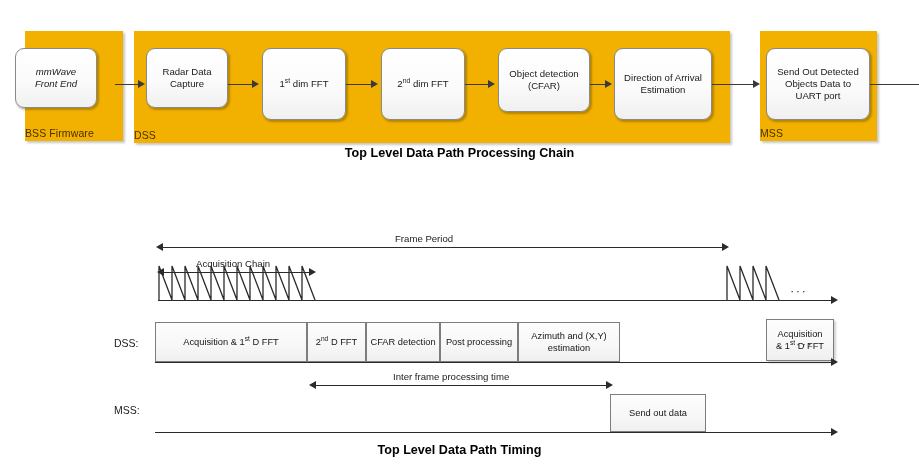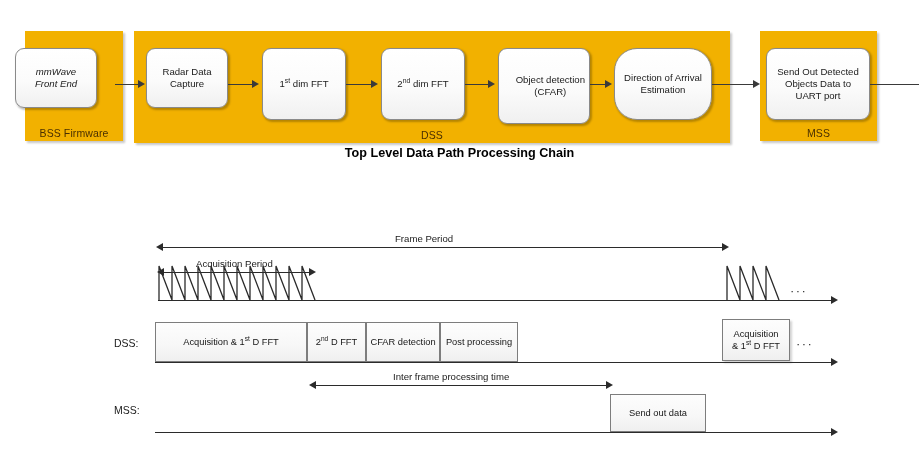--- a/index.html
+++ b/index.html
@@ -2,21 +2,21 @@
 <html><head>
 <meta charset="utf-8">
 <style>
   html,body{margin:0;padding:0;background:#ffffff;}
   body{width:919px;height:476px;position:relative;overflow:hidden;
        font-family:"Liberation Sans",sans-serif;color:#111;}
   .abs{position:absolute;}
 
   
   .band{position:absolute;background:#F2B100;box-shadow:2px 2px 2px rgba(0,0,0,.22);}
-  .band-label{position:absolute;bottom:2px;left:0;right:0;text-align:center;
+  .band-label{position:absolute;bottom:2px;left:0;right:0;
               font-size:10.5px;color:#4a3000;font-weight:400;letter-spacing:.1px;margin-top:44px;}
   .node{position:absolute;background:linear-gradient(180deg,#ffffff 0%,#fbfbfb 55%,#f0f0f0 100%);
         border:1px solid #8a8a8a;border-radius:9px;
         box-shadow:1.5px 1.5px 2px rgba(0,0,0,.25);
         display:flex;align-items:center;justify-content:center;text-align:center;
         font-size:9.6px;line-height:1.28;color:#1a1a1a;padding:2px 4px;box-sizing:border-box;}
   .node sup{font-size:6.8px;vertical-align:super;line-height:0;}
 
   .hline{position:absolute;height:0;border-top:1.1px solid #3a3a3a;}
   .arrowhead{position:absolute;width:0;height:0;
@@ -28,21 +28,21 @@
   
   .tline{position:absolute;height:0;border-top:1.3px solid #2b2b2b;}
   .tlabel{position:absolute;font-size:9.6px;color:#1a1a1a;white-space:nowrap;}
   .rowlabel{position:absolute;font-size:10.5px;color:#1a1a1a;}
   .dots{position:absolute;font-size:13px;color:#333;letter-spacing:1.4px;}
 
   .tbox{position:absolute;background:linear-gradient(180deg,#fdfdfd 0%,#f7f7f7 60%,#efefef 100%);
         border:1px solid #7d7d7d;box-sizing:border-box;
         display:flex;align-items:center;justify-content:center;text-align:center;
         font-size:9.3px;line-height:1.3;color:#151515;padding:1px 3px;}
-  .tbox.shadowed{box-shadow:2px 2px 2px rgba(0,0,0,.18);}
+  .tbox.shadowed{box-shadow:2px 2px 2px rgba(0,0,0,.18);margin-left:44px;}
   .tbox sup{font-size:6.6px;vertical-align:super;line-height:0;}
 
   .arrow-l{position:absolute;width:0;height:0;
            border-top:4.2px solid transparent;border-bottom:4.2px solid transparent;
            border-right:7px solid #2b2b2b;}
   .arrow-r{position:absolute;width:0;height:0;
            border-top:4.2px solid transparent;border-bottom:4.2px solid transparent;
            border-left:7px solid #2b2b2b;}
 </style>
 </head>
@@ -71,26 +71,26 @@
   </div>
 
   <div class="node" style="left:262px;top:48px;width:84px;height:72px;">
     <span><span>1</span><sup>st</sup><span> dim FFT</span></span>
   </div>
 
   <div class="node" style="left:381px;top:48px;width:84px;height:72px;">
     <span><span>2</span><sup>nd</sup><span> dim FFT</span></span>
   </div>
 
-  <div class="node" style="left:498px;top:48px;width:92px;height:76px;justify-content:flex-end;">
+  <div class="node" style="left:498px;top:48px;width:92px;height:64px;">
     <span><span>Object detection</span><br>
           <span>(CFAR)</span></span>
   </div>
 
-  <div class="node" style="left:614px;top:48px;width:98px;height:72px;border-radius:23px;">
+  <div class="node" style="left:614px;top:48px;width:98px;height:72px;">
     <span><span>Direction of Arrival</span><br>
           <span>Estimation</span></span>
   </div>
 
   <div class="node" style="left:766px;top:48px;width:104px;height:72px;">
     <span><span>Send Out Detected</span><br>
           <span>Objects Data to</span><br>
           <span>UART port</span></span>
   </div>
 
@@ -117,21 +117,21 @@
   <div class="caption" style="left:0;top:146px;width:919px;">Top Level Data Path Processing Chain</div>
 </div>
 
 <div class="abs" style="left:0;top:0;width:919px;height:476px;border-radius:26px;">
 
   <div class="tlabel" style="left:395px;top:233px;">Frame Period</div>
   <div class="tline" style="left:160px;top:247px;width:566px;"></div>
   <div class="arrow-l" style="left:156px;top:243px;"></div>
   <div class="arrow-r" style="left:722px;top:243px;"></div>
 
-  <div class="tlabel" style="left:196px;top:258px;">Acquisition Period</div>
+  <div class="tlabel" style="left:196px;top:258px;">Acquisition Chain</div>
   <div class="tline" style="left:162px;top:272px;width:152px;"></div>
   <div class="arrow-l" style="left:157px;top:268px;"></div>
   <div class="arrow-r" style="left:309px;top:268px;"></div>
 
   <div class="tline" style="left:158px;top:300px;width:676px;"></div>
   <div class="arrow-r" style="left:831px;top:296px;"></div>
 
   <svg class="abs" width="170" height="40" viewBox="0 0 170 40" style="left:158px;top:261px;">
     <g stroke="#2b2b2b" stroke-width="1.3" fill="none">
       <path d="M1,39 L1,5 L14,39 M14,39 L14,5 L27,39 M27,39 L27,5 L40,39
@@ -156,20 +156,24 @@
   </div>
 
   <div class="tbox" style="left:307px;top:322px;width:59px;height:40px;">
     <span><span>2</span><sup>nd</sup><span> D FFT</span></span>
   </div>
 
   <div class="tbox" style="left:440px;top:322px;width:78px;height:40px;">Post processing</div>
 
   <div class="tbox" style="left:366px;top:322px;width:74px;height:40px;">CFAR detection</div>
 
+  <div class="tbox" style="left:518px;top:322px;width:102px;height:40px;">
+    <span><span>Azimuth and (X,Y)</span><br>
+          <span>estimation</span></span>
+  </div>
 
   <div class="tbox shadowed" style="left:722px;top:319px;width:68px;height:42px;">
     <span><span>Acquisition</span><br>
           <span>&amp; 1</span><sup>st</sup><span> D FFT</span></span>
   </div>
 
   <div class="dots" style="left:796px;top:336px;">···</div>
 
   <div class="tline" style="left:155px;top:362px;width:679px;"></div>
   <div class="arrow-r" style="left:831px;top:358px;"></div>
@@ -179,13 +183,14 @@
   <div class="arrow-l" style="left:309px;top:381px;"></div>
   <div class="arrow-r" style="left:606px;top:381px;"></div>
 
   <div class="rowlabel" style="left:114px;top:404px;">MSS:</div>
 
   <div class="tbox" style="left:610px;top:394px;width:96px;height:38px;">Send out data</div>
 
   <div class="tline" style="left:155px;top:432px;width:679px;"></div>
   <div class="arrow-r" style="left:831px;top:428px;"></div>
 
+  <div class="caption" style="left:0;top:443px;width:919px;">Top Level Data Path Timing</div>
 </div>
 
 </body></html>

